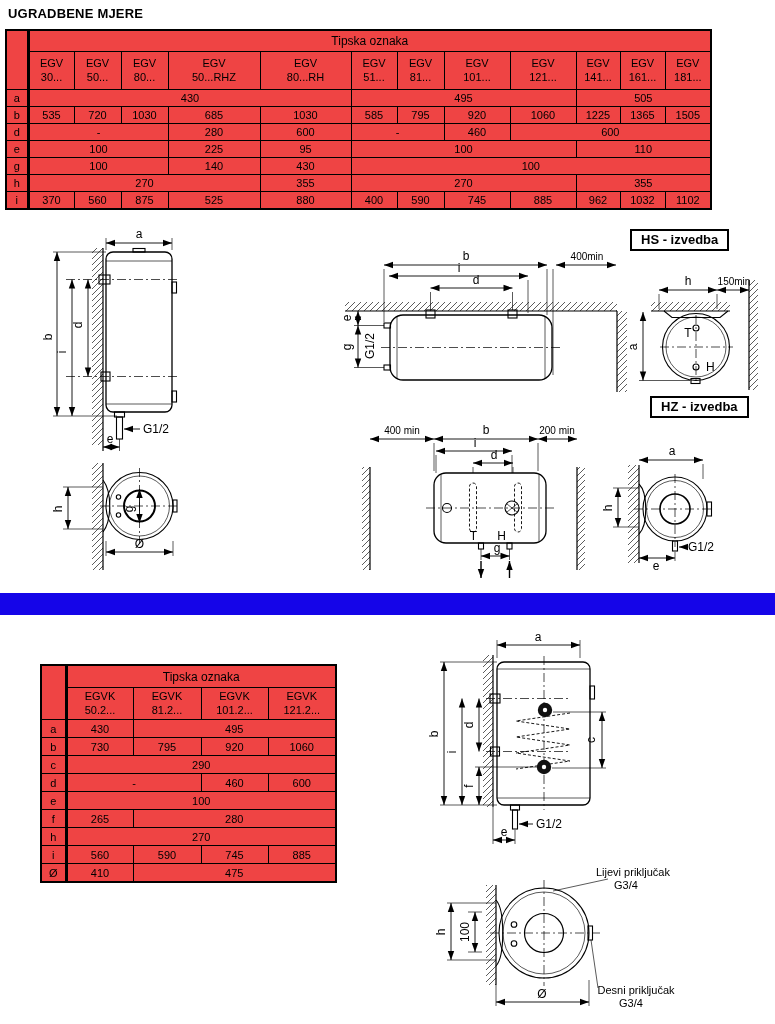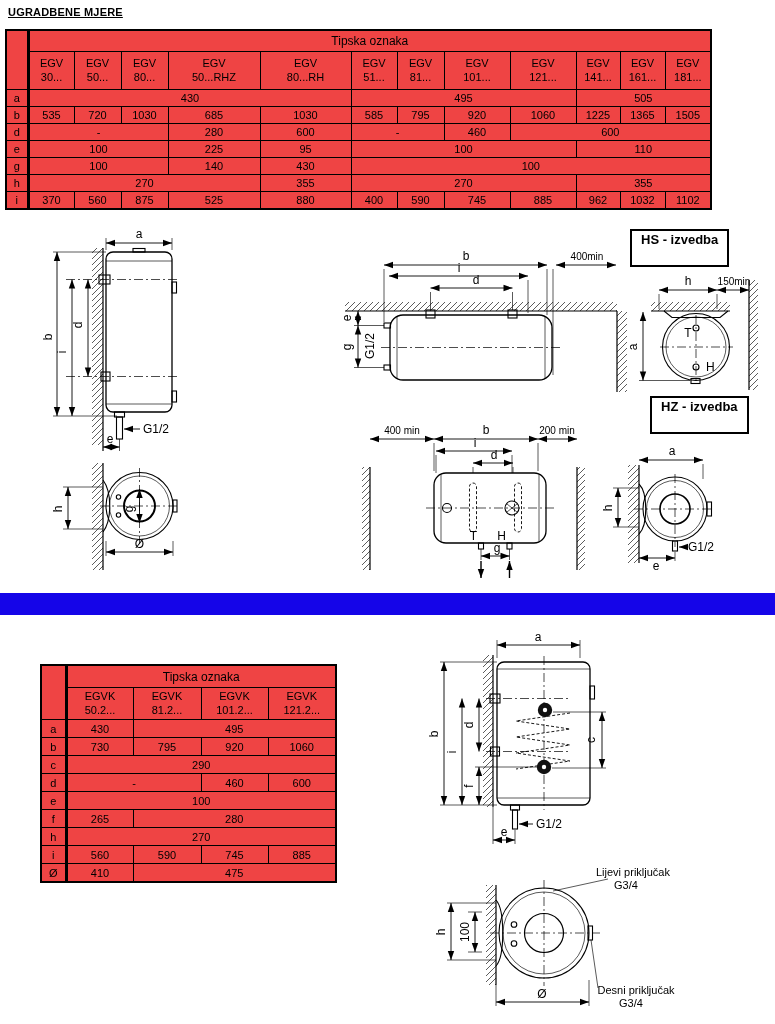--- a/index.html
+++ b/index.html
@@ -1,18 +1,18 @@
 <!DOCTYPE html>
 <html><head>
 <meta charset="utf-8">
 <style>
   html,body{margin:0;padding:0;background:#e8e8e8;}
   .page{position:relative;width:775px;height:1024px;background:#fff;overflow:hidden;
         font-family:"Liberation Sans","DejaVu Sans",sans-serif;color:#000;}
-  .title{position:absolute;font-size:11px;font-weight:bold;letter-spacing:.2px;text-decoration:underline;}
+  .title{position:absolute;font-size:13px;font-weight:bold;letter-spacing:.2px;}
   #title-top{left:8px;top:6px;}
   #title-bottom{left:45px;top:671px;}
 
   table{border-collapse:collapse;table-layout:fixed;background:#ef4444;}
   #table1{position:absolute;left:5px;top:29px;width:705px;}
   #table2{position:absolute;left:40px;top:664px;width:297px;}
   td,th{border:1px solid #000;text-align:center;vertical-align:middle;
         font-size:11px;font-weight:normal;padding:0;overflow:hidden;}
   #table1{border:2px solid #000;}
   #table2{border:2px solid #000;}
@@ -33,21 +33,21 @@
   .tank{stroke:#000;stroke-width:1.3;fill:#fff;}
   .thin{stroke:#000;stroke-width:.65;fill:none;}
   .dim{stroke:#000;stroke-width:.9;fill:none;}
   .dashc{stroke:#000;stroke-width:.7;stroke-dasharray:9 3 2 3;fill:none;}
   .dashe{stroke:#000;stroke-width:.9;stroke-dasharray:3 2;fill:none;}
   .wallline{stroke:#000;stroke-width:1.2;fill:none;}
   svg text{font:12px "Liberation Sans","DejaVu Sans",sans-serif;fill:#000;}
   svg text.sm{font-size:10px;}
   svg text.cn{font-size:11px;}
   .box{position:absolute;border:2px solid #000;background:#fff;font-size:13px;
-       font-weight:bold;padding:1px 9px 18px 9px;}
+       font-weight:bold;padding:1px 9px 2px 9px;}
   #hs-box{left:630px;top:229px;}
   #hz-box{left:650px;top:396px;}
 </style>
 </head>
 <body>
 
 <div class="page">
 
   <div class="title" id="title-top">UGRADBENE MJERE</div>
 

